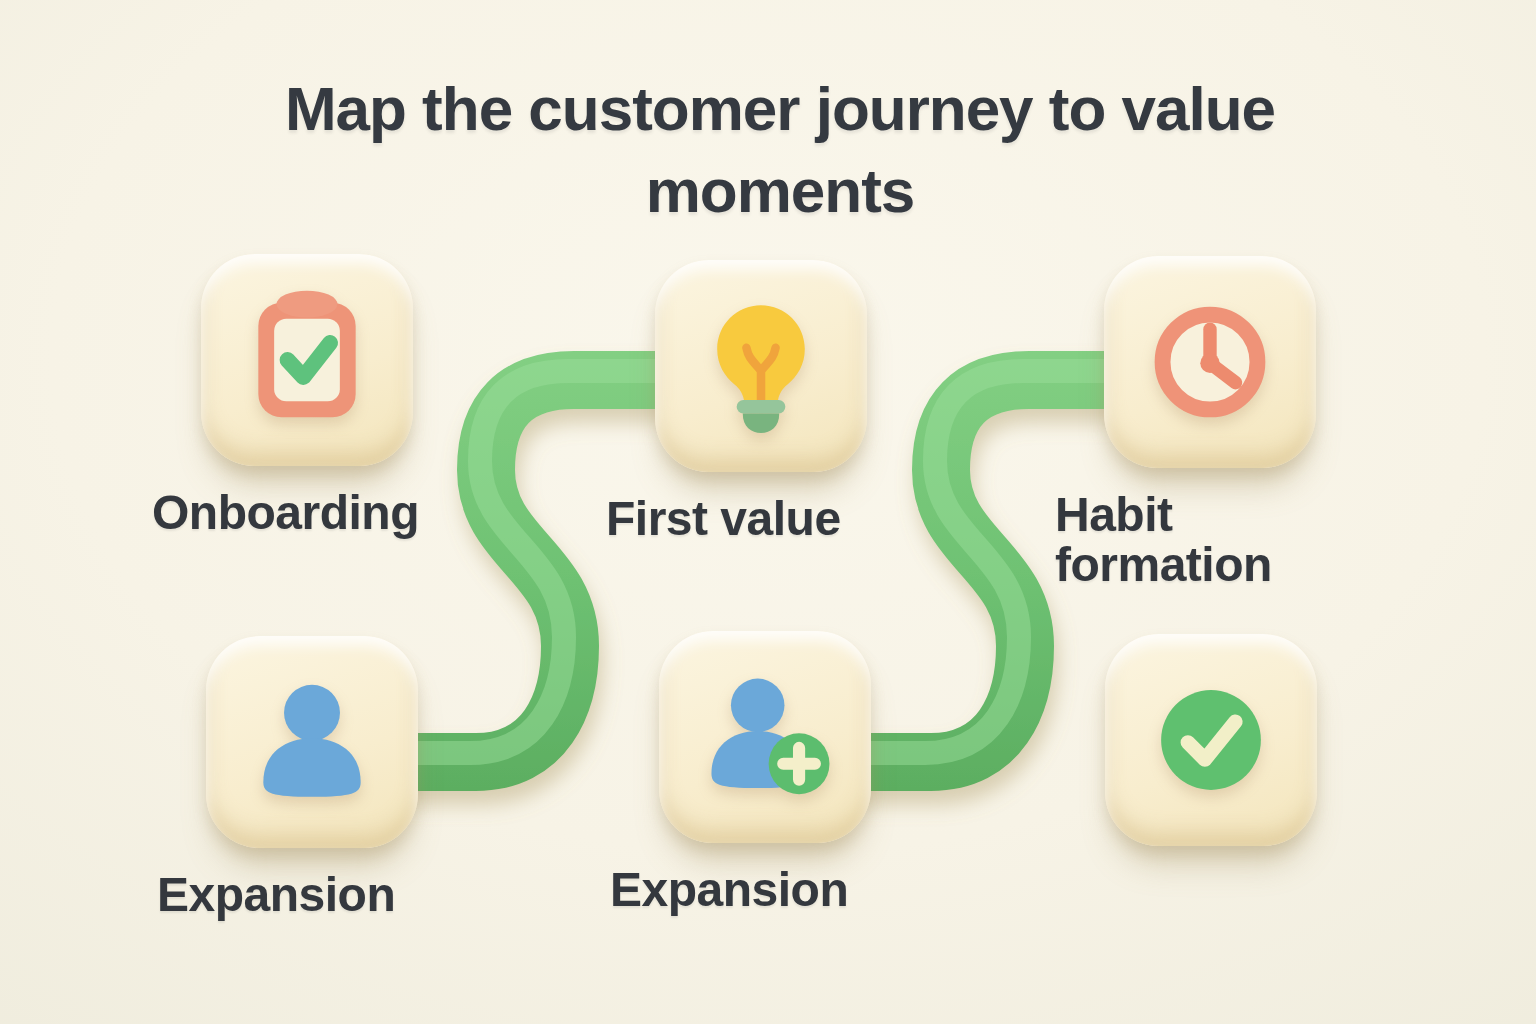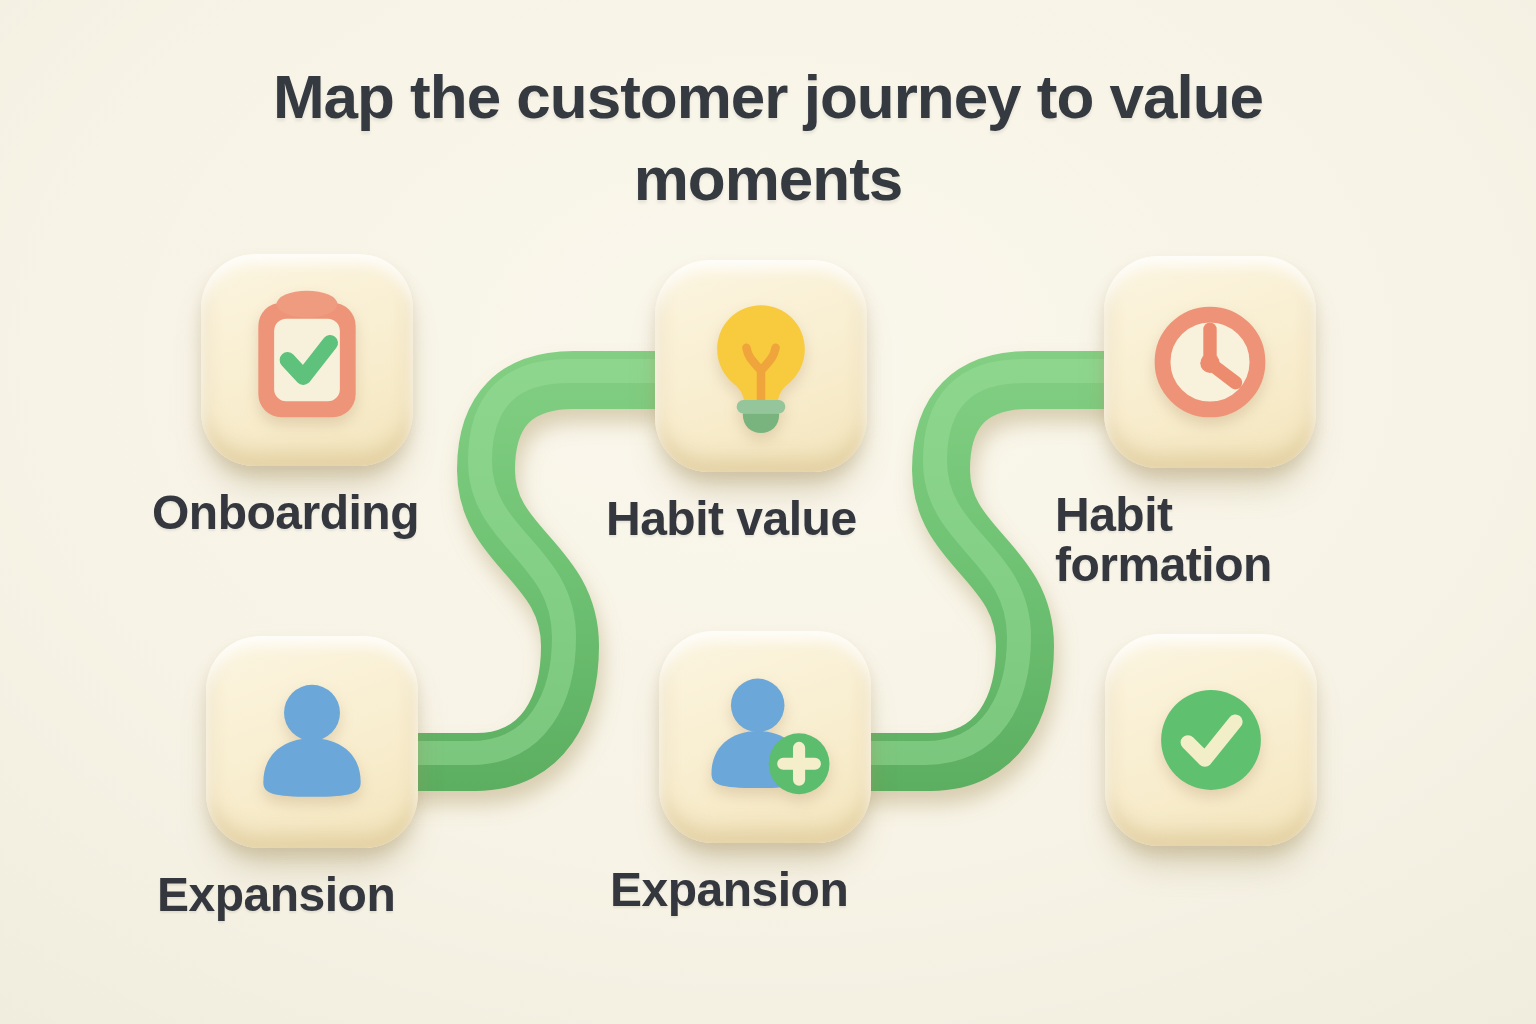--- a/index.html
+++ b/index.html
@@ -7,21 +7,21 @@
     position:relative;
     width:1536px;height:1024px;
     overflow:hidden;
     background:radial-gradient(ellipse 1300px 900px at 50% 35%, #FAF7EC 0%, #F7F3E6 55%, #EFECDD 100%);
     font-family:"Liberation Sans", sans-serif;
   }
   .title{
     position:absolute;
     top:56px;left:50%;transform:translateX(-50%);
     width:1200px;
-    margin:0;
+    margin:12px;
     text-align:center;
     font-size:62px;
     font-weight:700;
     letter-spacing:-1px;
     line-height:1.32;
     color:#353A41;
     text-shadow:0 3px 3px rgba(70,70,70,0.10);
   }
   .pipes{position:absolute;left:0;top:0;width:1536px;height:1024px;}
   .node{position:absolute;width:212px;height:212px;}
@@ -101,21 +101,21 @@
 
   <div class="node" id="node-1">
     <div class="tile">
       <svg viewBox="0 0 120 120">
         <path d="M24 46 C24 26 40 10 60 10 C80 10 96 26 96 46 C96 59 90 68 82 75 C77 79 75 83 74 88 L46 88 C45 83 43 79 38 75 C30 68 24 59 24 46 Z" fill="#F8CA3E"></path>
         <path d="M60 88 L60 64 M60 64 C55 57 50 55 48 45 M60 64 C65 57 70 55 72 45" stroke="#F0A43C" stroke-width="7" fill="none" stroke-linecap="round"></path>
         <rect x="40" y="88" width="40" height="11" rx="5.5" fill="#95C59B"></rect>
         <path d="M45 99 L75 99 C75 110 68 115 60 115 C52 115 45 110 45 99 Z" fill="#79B47F"></path>
       </svg>
     </div>
-    <div class="label">Habit value</div>
+    <div class="label">First value</div>
   </div>
 
   <div class="node" id="node-2">
     <div class="tile">
       <svg viewBox="0 0 120 120">
         <circle cx="60" cy="60" r="39" fill="#F8F1DC" stroke="#EF9378" stroke-width="13"></circle>
         <path d="M60 61 L60 33" stroke="#ED8B6E" stroke-width="11" stroke-linecap="round"></path>
         <path d="M60 61 L81 77" stroke="#ED8B6E" stroke-width="11" stroke-linecap="round"></path>
         <circle cx="60" cy="61" r="8" fill="#ED8B6E"></circle>
       </svg>

